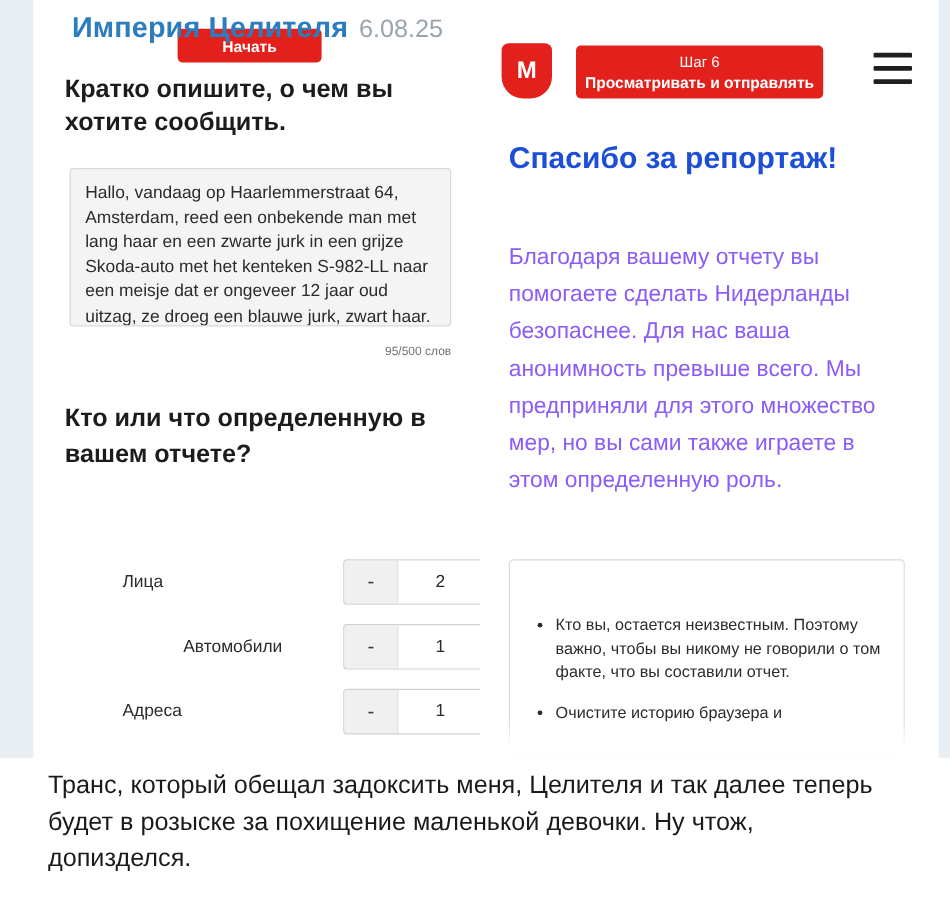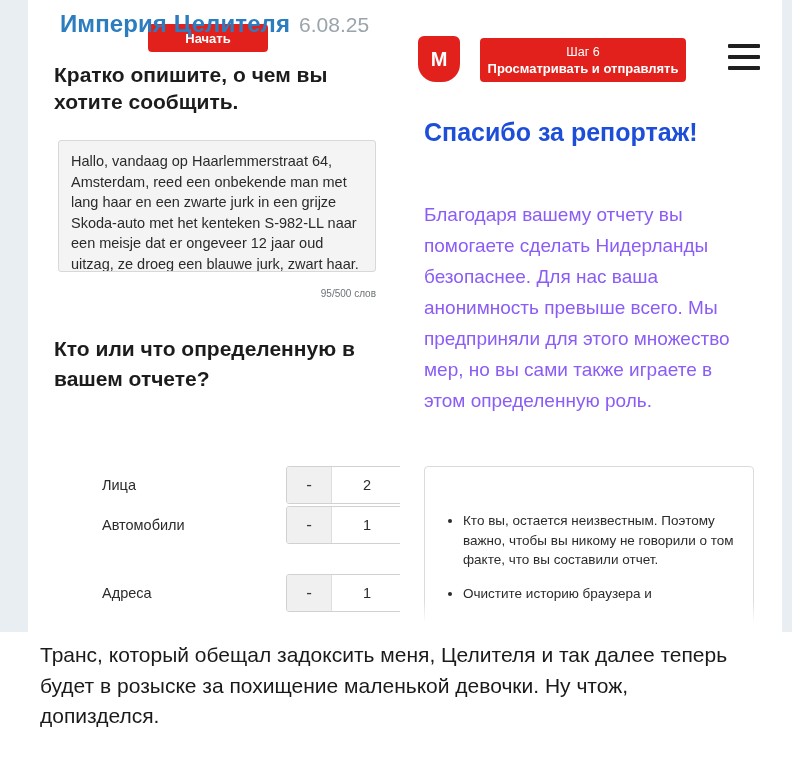--- a/index.html
+++ b/index.html
@@ -353,21 +353,21 @@
 
       <div class="stepper-row" style="top:468px;">
         <div class="label">Лица</div>
         <div class="stepper">
           <div class="btn">-</div>
           <div class="val">2</div>
           <div class="btn">+</div>
         </div>
       </div>
 
-      <div class="stepper-row" style="top:508px;">
+      <div class="stepper-row" style="top:522px;text-align:center;">
         <div class="label">Автомобили</div>
         <div class="stepper">
           <div class="btn">-</div>
           <div class="val">1</div>
           <div class="btn">+</div>
         </div>
       </div>
 
       <div class="stepper-row" style="top:576px;">
         <div class="label">Адреса</div>

